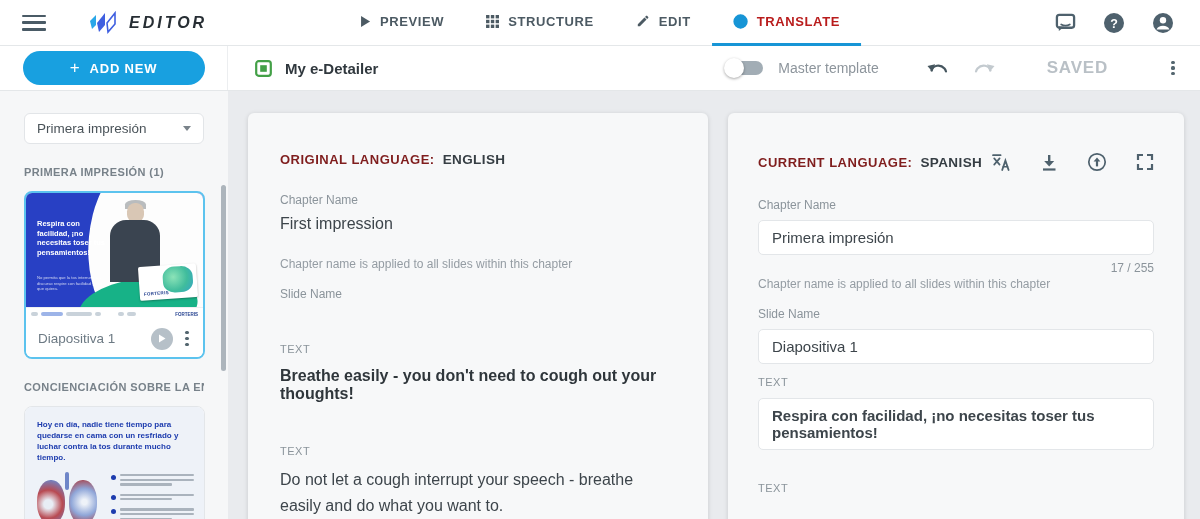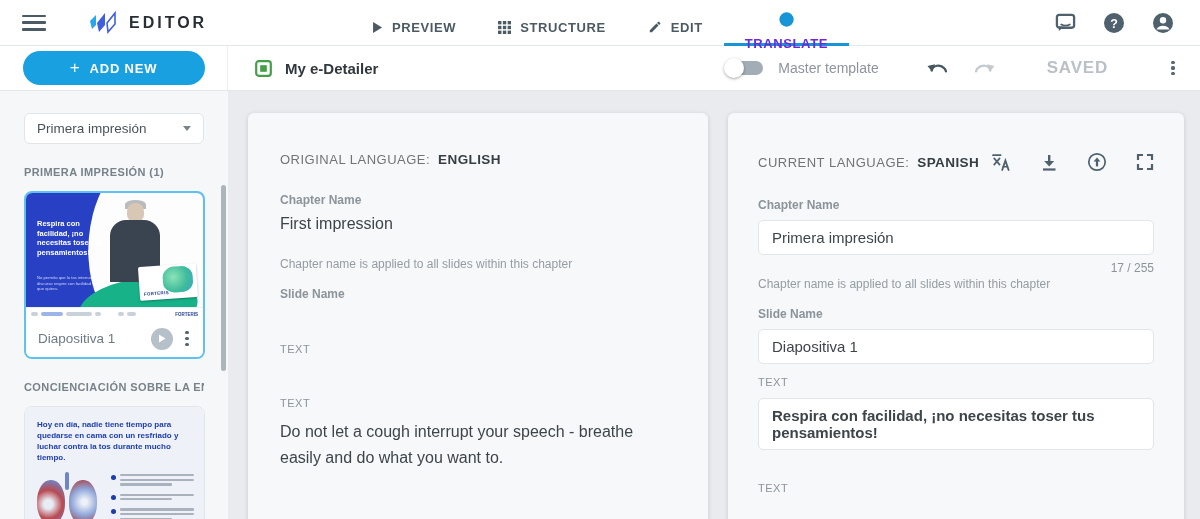--- a/index.html
+++ b/index.html
@@ -5,27 +5,27 @@
   * { margin:0; padding:0; box-sizing:border-box; }
   html,body { width:1200px; height:519px; overflow:hidden; background:#e9ebee;
               font-family:"Liberation Sans", sans-serif; }
 
   
   .topbar { height:46px; background:#fff; border-bottom:1px solid #e4e7e9;
             display:flex; align-items:center; position:relative; z-index:6; }
   .hamburger { width:24px; height:16px; margin-left:22px; display:flex; flex-direction:column;
                justify-content:space-between; cursor:pointer; }
   .hamburger span { display:block; height:2.6px; background:#4a5b66; border-radius:1px; }
-  .logo { display:flex; align-items:center; gap:11px; margin-left:42px; }
+  .logo { display:flex; align-items:center; gap:11px; margin-left:42px;font-style:italic; }
   .logo-text { font-size:16px; font-weight:700; color:#272e34; letter-spacing:3px; text-transform:uppercase; }
   .tabs { position:absolute; left:50%; transform:translateX(-50%); display:flex; height:46px; }
   .tab { display:flex; align-items:center; gap:9px; padding:0 21px; font-size:13px; font-weight:700;
-         letter-spacing:.6px; color:#4c5a63; cursor:pointer; border-bottom:3px solid transparent;margin-top:12px; }
+         letter-spacing:.6px; color:#4c5a63; cursor:pointer; border-bottom:3px solid transparent; }
   .tab svg { fill:#4c5a63; }
-  .tab.active { color:#6d28d9; border-bottom-color:#1795d6;flex-direction:column; }
+  .tab.active { color:#b91c1c; border-bottom-color:#1795d6; }
   .tab.active svg { fill:#1795d6; }
   .topbar-right { margin-left:auto; display:flex; align-items:center; gap:27px; margin-right:26px; }
 
   
   .toolbar { height:45px; background:#fff; border-bottom:1px solid #e4e7e9; display:flex; align-items:center; }
   .toolbar-left { width:228px; height:100%; display:flex; align-items:center; justify-content:center;
                   border-right:1px solid #ecoeef; border-right:1px solid #eceef0; }
   .btn-add { width:182px; height:34px; border:none; border-radius:17px; background:#18a0e0; color:#fff;
              font-family:inherit; font-size:13px; font-weight:700; letter-spacing:.8px;
              display:flex; align-items:center; justify-content:center; gap:9px; cursor:pointer; }
@@ -104,24 +104,24 @@
   .bullet .lines i { display:block; height:2.2px; background:#aab3bd; border-radius:1px; }
   .bullet .lines i:last-child { width:70%; }
   .scroll-thumb { position:absolute; right:2px; top:94px; width:5px; height:186px; background:#adb5bc; border-radius:3px; }
 
   
   .panel { background:#f7f8f9; border-radius:6px; box-shadow:0 1px 5px rgba(0,0,0,.14);
            height:620px; padding:39px 32px 0; flex:none; }
   .panel.left { width:460px; }
   .panel.right { width:456px; padding-left:30px; padding-right:30px; }
   .panel-head { display:flex; align-items:center; }
-  .ph-label { font-size:13px; color:#737373; letter-spacing:.5px; }
+  .ph-label { font-size:13px; color:#7f1d1d; letter-spacing:.5px;font-weight:bold; }
   .ph-value { font-size:13.5px; font-weight:700; color:#363e44; margin-left:8px; letter-spacing:.4px; }
   .ph-icons { margin-left:auto; display:flex; align-items:center; gap:29px; }
-  .lbl { font-size:12px; color:#8b949b;font-weight:bold; }
+  .lbl { font-size:12px; color:#8b949b; }
   .val { font-size:16px; color:#3d454b; }
   .hint { font-size:12px; color:#949ca3; }
   .tlabel { font-size:11px; color:#8b949b; letter-spacing:.5px; }
   .bold { font-weight:700; color:#2f363b; }
   .para { line-height:26px; }
   .tinput { background:#fff; border:1px solid #e3e6e9; border-radius:5px; padding:8px 13px;
             font-size:15px; color:#3d454b; min-height:34px; cursor:text; }
   .counter { text-align:right; font-size:12px; color:#8b949b; margin-top:6px; }
 
   .mt26 { margin-top:26px; } .mt16 { margin-top:16px; } .mt12 { margin-top:12px; }
@@ -363,20 +363,21 @@
       </div>
 
       <div class="lbl mt26">Chapter Name</div>
       <div class="val mt8">First impression</div>
 
       <div class="hint mt24">Chapter name is applied to all slides within this chapter</div>
 
       <div class="lbl mt16">Slide Name</div>
 
       <div class="tlabel mt42">TEXT</div>
+      <div class="val bold mt12">Breathe easily - you don't need to cough out your thoughts!</div>
 
       <div class="tlabel mt42">TEXT</div>
       <div class="val para mt10">Do not let a cough interrupt your speech - breathe easily and do what you want to.</div>
     </section>
 
     <section class="panel right">
       <div class="panel-head">
         <span class="ph-label">CURRENT LANGUAGE:</span>
         <span class="ph-value">SPANISH</span>
         <span class="ph-icons">

